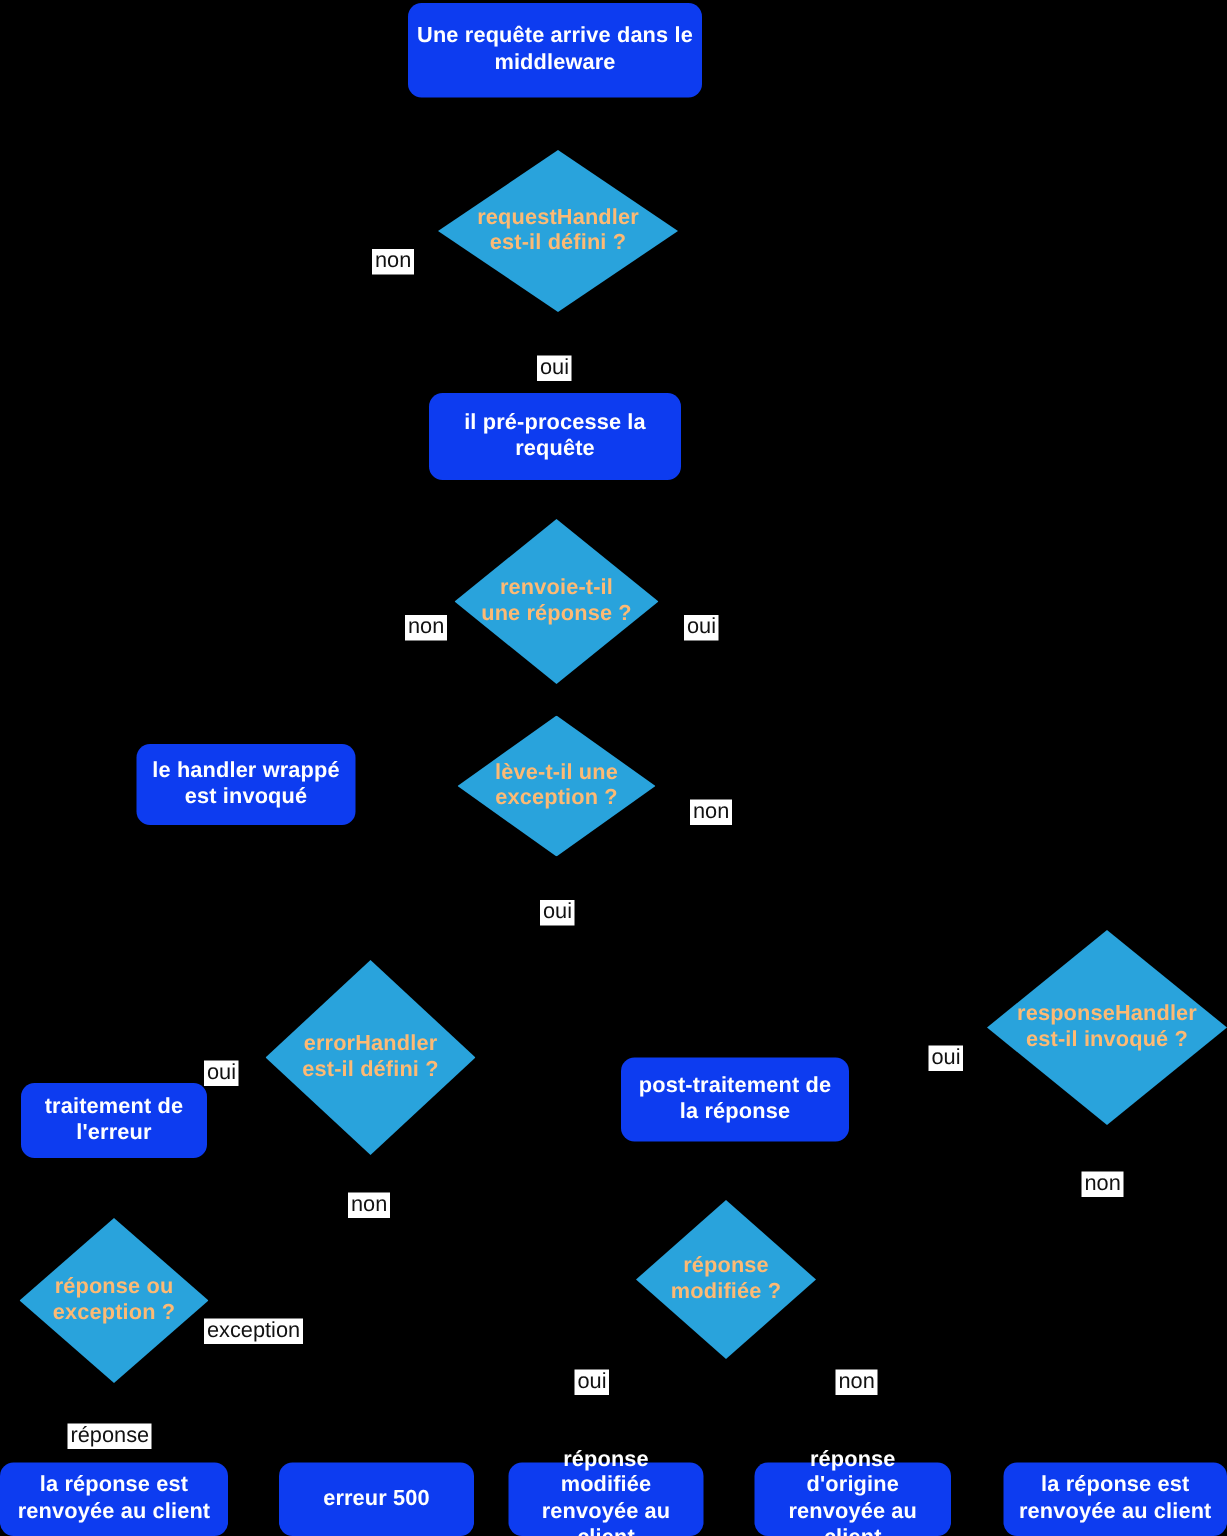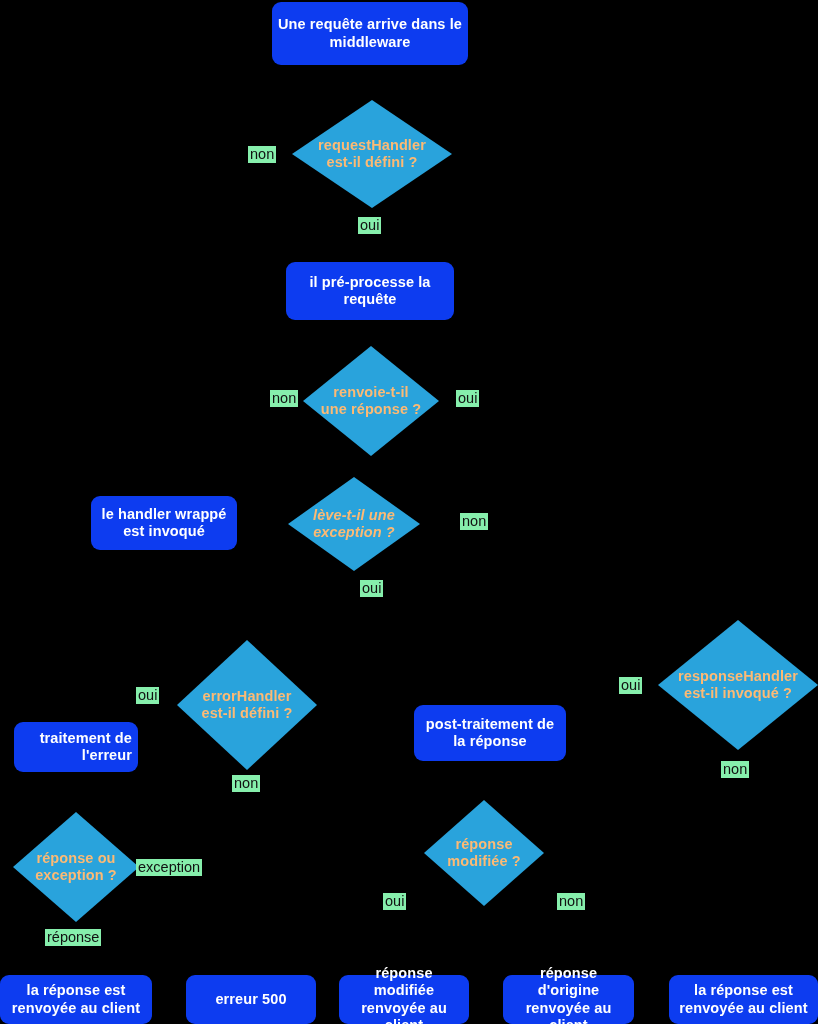--- a/index.html
+++ b/index.html
@@ -56,48 +56,49 @@
     color: #fdba74;
     font-size: 14.5px;
     font-weight: 600;
     text-align: center;
     line-height: 1.2;
     white-space: pre-line;
     letter-spacing: 0.1px;
   }
   .edge-label {
     position: absolute;
-    background: #86efac;
+    background: #ffffff;
     color: #111111;
     font-size: 14.5px;
     font-weight: 400;
     line-height: 1.05;
     padding: 1px 2px;
     white-space: nowrap;
     font-family: "Liberation Sans", sans-serif;
+    margin-top: 20px;
   }
 </style>
 </head>
 <body>
 
 <div id="canvas">
 
   <div class="node proc" style="left:272px;top:2px;width:196px;height:63px;">
     <span>Une requête arrive dans le middleware</span>
   </div>
 
   <div class="node proc" style="left:286px;top:262px;width:168px;height:58px;text-align:center;">
     <span>il pré-processe la requête</span>
   </div>
 
   <div class="node proc" style="left:91px;top:496px;width:146px;height:54px;">
     <span>le handler wrappé est invoqué</span>
   </div>
 
-  <div class="node proc" style="left:14px;top:722px;width:124px;height:50px;text-align:right;">
+  <div class="node proc" style="left:14px;top:722px;width:124px;height:50px;">
     <span>traitement de l'erreur</span>
   </div>
 
   <div class="node proc" style="left:414px;top:705px;width:152px;height:56px;">
     <span>post-traitement de la réponse</span>
   </div>
 
   <div class="node proc" style="left:0px;top:975px;width:152px;height:49px;">
     <span>la réponse est renvoyée au client</span>
   </div>
@@ -123,21 +124,21 @@
     <div class="decision-text">requestHandler
 est-il défini ?</div>
   </div>
 
   <div class="decision-wrap" style="left:303px;top:346px;width:136px;height:110px;justify-content:center;">
     <div class="decision-shape"></div>
     <div class="decision-text">renvoie-t-il
 une réponse ?</div>
   </div>
 
-  <div class="decision-wrap" style="left:288px;top:477px;width:132px;height:94px;font-style:italic;">
+  <div class="decision-wrap" style="left:305px;top:477px;width:132px;height:94px;">
     <div class="decision-shape"></div>
     <div class="decision-text">lève-t-il une exception ?</div>
   </div>
 
   <div class="decision-wrap" style="left:177px;top:640px;width:140px;height:130px;">
     <div class="decision-shape"></div>
     <div class="decision-text">errorHandler
 est-il défini ?</div>
   </div>
 

